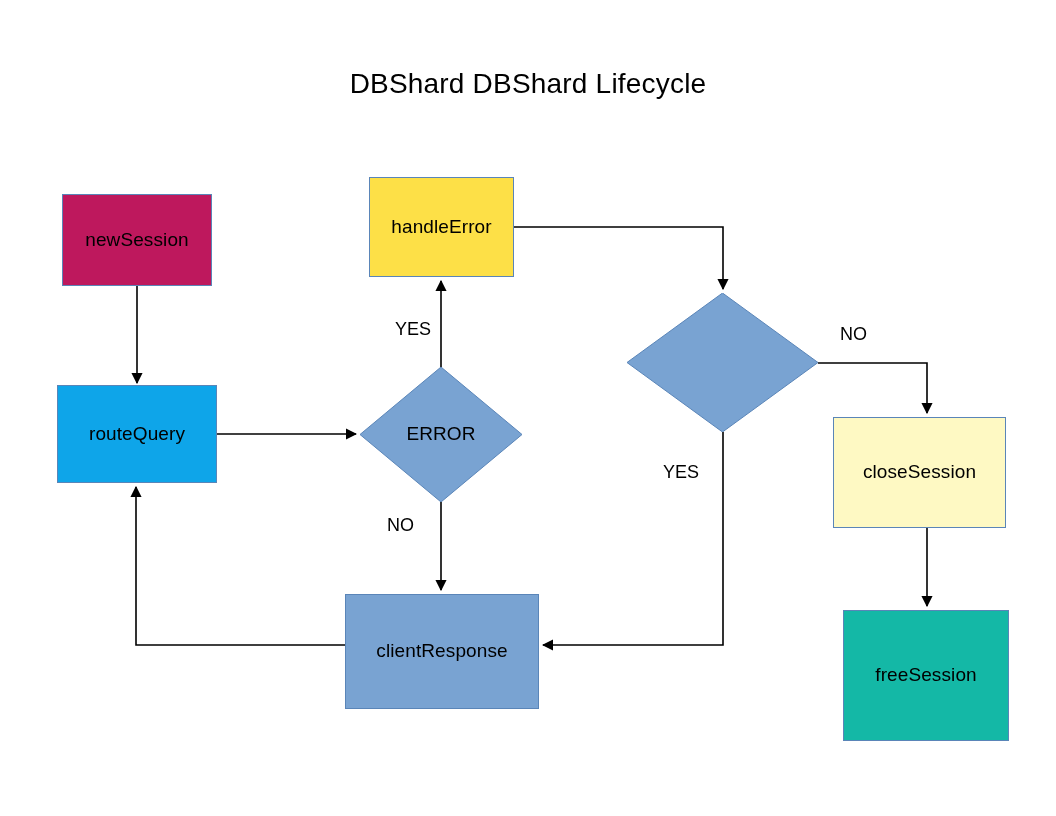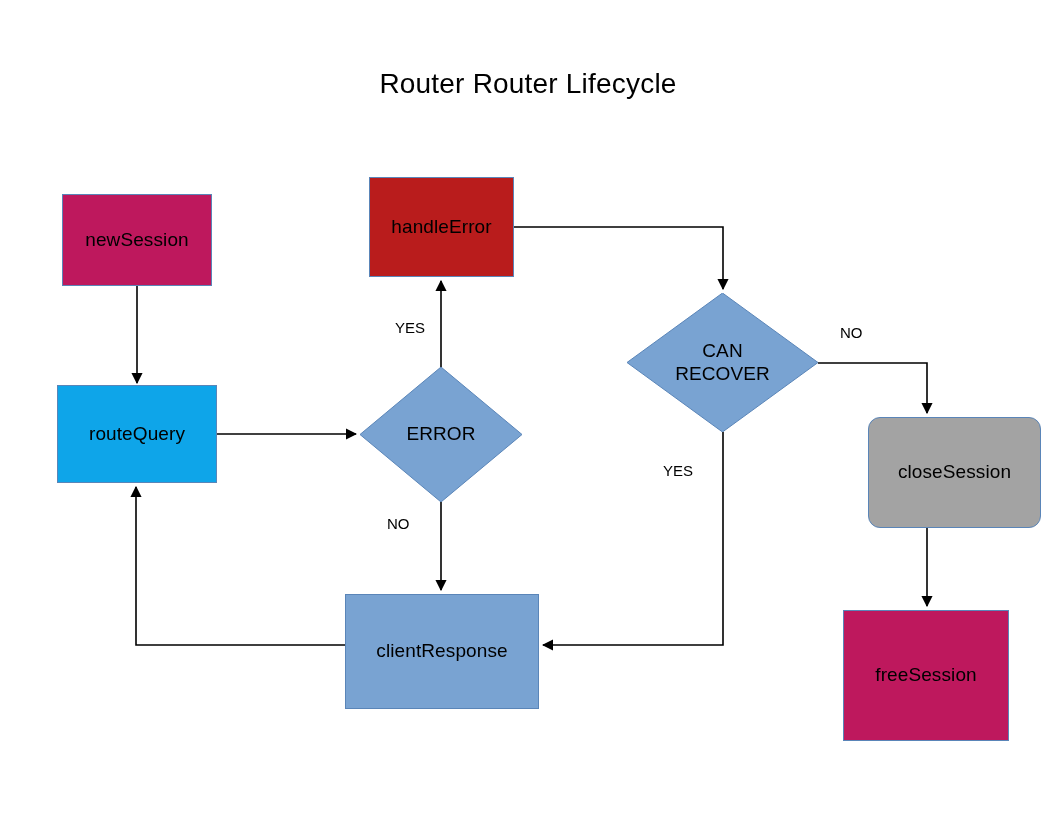--- a/index.html
+++ b/index.html
@@ -54,42 +54,42 @@
     height: 100%;
     z-index: 1;
   }
   .decision .dia-label {
     position: relative;
     z-index: 2;
     white-space: pre-line;
   }
   .edge-label {
     position: absolute;
-    font-size: 15px;
+    font-size: 18px;
     color: #000000;
     white-space: nowrap;
     z-index: 4;
   }
   #title {
     position: absolute;
     left: 0;
     top: 68px;
     width: 1056px;
     text-align: center;
     font-size: 28px;
     color: #000000;
     letter-spacing: 0.2px;
   }
 </style>
 </head>
 <body>
 
 <div id="canvas" style="background: rgb(255, 255, 255);">
 
-  <div id="title">Router Router Lifecycle</div>
+  <div id="title">DBShard DBShard Lifecycle</div>
 
   <svg id="edge-layer" viewBox="0 0 1056 816" width="1056" height="816">
     <defs>
       <marker id="arrow" viewBox="0 0 10 10" refX="9" refY="5" markerWidth="7" markerHeight="7" orient="auto-start-reverse">
         <path d="M 0 0 L 10 5 L 0 10 z" fill="#000000"></path>
       </marker>
     </defs>
     <g id="edges-group">
         <polyline points="137,286 137,383" fill="none" stroke="#000000" stroke-width="1.6" marker-end="url(#arrow)"></polyline>
         <polyline points="217,434 356,434" fill="none" stroke="#000000" stroke-width="1.6" marker-end="url(#arrow)"></polyline>
@@ -103,43 +103,41 @@
       </g>
   </svg>
 
   <div id="nodes-group">
       <div class="node process" style="left: 62px; top: 194px; width: 150px; height: 92px; background: #be185d; border-color: rgb(90, 133, 184);">
         <span>newSession</span>
       </div>
       <div class="node process" style="left: 57px; top: 385px; width: 160px; height: 98px; background: #0ea5e9; border-color: rgb(90, 133, 184);">
         <span>routeQuery</span>
       </div>
-      <div class="node process" style="left: 369px; top: 177px; width: 145px; height: 100px; background: #b91c1c; border-color: rgb(90, 133, 184);">
+      <div class="node process" style="left: 369px; top: 177px; width: 145px; height: 100px; background: #fde047; border-color: rgb(90, 133, 184);">
         <span>handleError</span>
       </div>
       <div class="node decision" style="left: 360px; top: 367px; width: 162px; height: 135px;">
         <svg class="dia-shape" viewBox="0 0 162 135" preserveAspectRatio="none">
           <polygon points="81,0 162,67.5 81,135 0,67.5" fill="#79A3D2" stroke="#5A85B8" stroke-width="1"></polygon>
         </svg>
         <span class="dia-label">ERROR</span>
       </div>
       <div class="node decision" style="left: 627px; top: 293px; width: 191px; height: 139px;">
         <svg class="dia-shape" viewBox="0 0 191 139" preserveAspectRatio="none">
           <polygon points="95.5,0 191,69.5 95.5,139 0,69.5" fill="#79A3D2" stroke="#5A85B8" stroke-width="1"></polygon>
         </svg>
-        <span class="dia-label">CAN
-RECOVER</span>
       </div>
       <div class="node process" style="left: 345px; top: 594px; width: 194px; height: 115px; background: rgb(121, 163, 210); border-color: rgb(90, 133, 184);">
         <span>clientResponse</span>
       </div>
-      <div class="node process" style="left: 868px; top: 417px; width: 173px; height: 111px; background: #a3a3a3; border-color: rgb(90, 133, 184); border-radius: 12px;">
+      <div class="node process" style="left: 833px; top: 417px; width: 173px; height: 111px; background: #fef9c3; border-color: rgb(90, 133, 184);">
         <span>closeSession</span>
       </div>
-      <div class="node process" style="left: 843px; top: 610px; width: 166px; height: 131px; background: #be185d; border-color: rgb(90, 133, 184);">
+      <div class="node process" style="left: 843px; top: 610px; width: 166px; height: 131px; background: #14b8a6; border-color: rgb(90, 133, 184);">
         <span>freeSession</span>
       </div>
     </div>
   <div id="edge-labels-group">
       <div class="edge-label" style="left: 395px; top: 319px; color: rgb(0, 0, 0);">YES</div>
       <div class="edge-label" style="left: 387px; top: 515px; color: rgb(0, 0, 0);">NO</div>
       <div class="edge-label" style="left: 840px; top: 324px; color: rgb(0, 0, 0);">NO</div>
       <div class="edge-label" style="left: 663px; top: 462px; color: rgb(0, 0, 0);">YES</div>
     </div>
 

